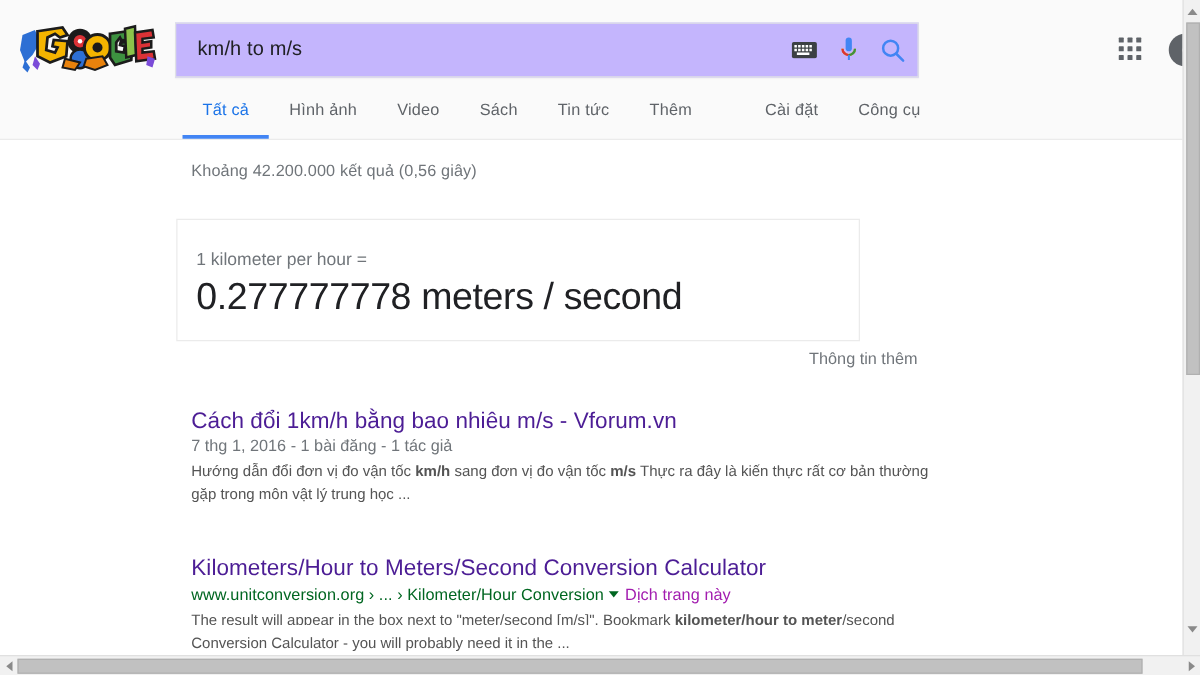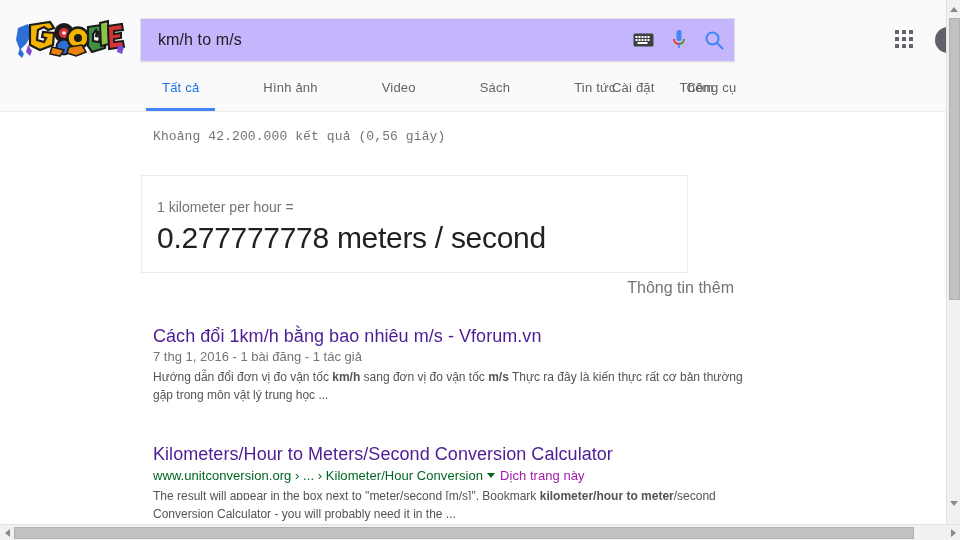--- a/index.html
+++ b/index.html
@@ -73,21 +73,20 @@
   
   .navbar {
     position: absolute;
     left: 0; top: 74px;
     width: 946px; height: 38px;
   }
   .nav-left {
     position: absolute;
     left: 146px; top: 0;
     display: flex;
-    gap: 32px;
   }
   .nav-item {
     font-size: 13px;
     color: #5f6368;
     padding: 6px 16px 13px 16px;
     cursor: pointer;
     white-space: nowrap;
     letter-spacing: 0.2px;
   }
   .nav-item.active {
@@ -139,21 +138,20 @@
     height: 410px;
     background: #fff;
     overflow: hidden;
   }
   .result-stats {
     position: absolute;
     left: 153px; top: 16px;
     font-size: 13px;
     color: #70757a;
     letter-spacing: 0.1px;
-    font-family: Liberation Mono, monospace;
   }
 
   
   .card {
     position: absolute;
     left: 141px; top: 62px;
     width: 547px; height: 98px;
     background: #fff;
     border: 1px solid #ebebeb;
   }
@@ -170,21 +168,21 @@
     color: #202124;
     font-weight: 400;
     letter-spacing: -0.3px;
     white-space: nowrap;
   }
   .card-more {
     position: absolute;
     left: 141px; top: 166px;
     width: 593px;
     text-align: right;
-    font-size: 16px;
+    font-size: 13px;
     color: #70757a;
     cursor: pointer;
   }
 
   
   .result { position: absolute; left: 153px; width: 600px; }
   .result-title {
     font-size: 18px;
     color: #4c1d95;
     line-height: 22px;

